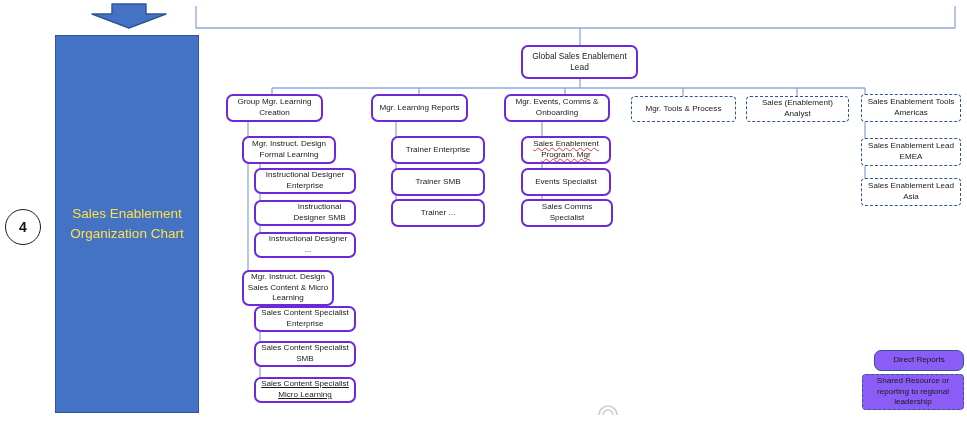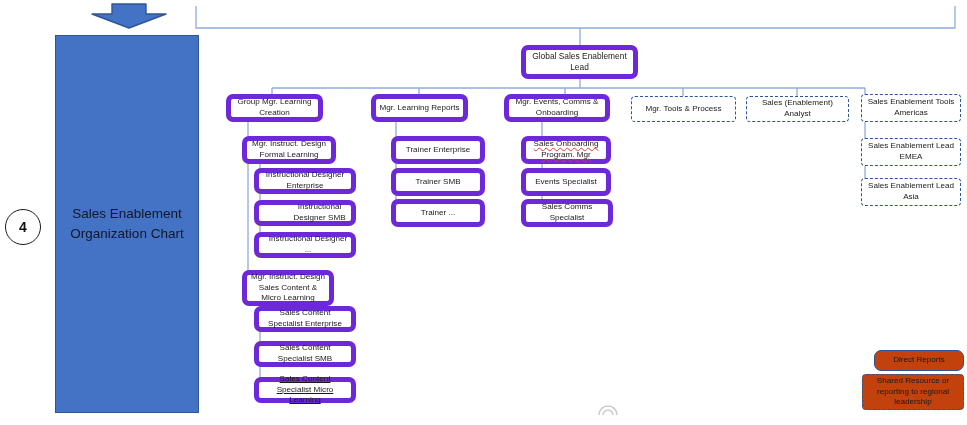--- a/index.html
+++ b/index.html
@@ -14,54 +14,54 @@
   #canvas{position:absolute;left:0;top:0;width:967px;height:425px;}
 
   
   .title-panel{
     position:absolute;left:55px;top:35px;width:144px;height:378px;
     background:#4472C4;border:1px solid #2F5597;
     display:flex;align-items:center;justify-content:center;
     box-sizing:border-box;
   }
   .title-panel .title-text{
-    color:#0f172a;font-size:13.5px;line-height:1.45;text-align:center;
+    color:#fde047;font-size:13.5px;line-height:1.45;text-align:center;
     padding:0 6px;
   }
   .badge{
     position:absolute;left:5px;top:209px;width:34px;height:34px;
     border:1.6px solid #1a1a1a;border-radius:50%;
     display:flex;align-items:center;justify-content:center;
     font-size:14px;font-weight:bold;color:#111;background:#fff;
   }
   .arrow-down{
     position:absolute;left:90px;top:2px;width:78px;height:28px;
   }
 
   
   .node{
     position:absolute;box-sizing:border-box;
-    border:5px solid #6d28d9;border-radius:7px;background:#ffffff;
+    border:2px solid #6d28d9;border-radius:7px;background:#ffffff;
     display:flex;align-items:center;justify-content:center;text-align:center;
     color:#1a1a1a;font-size:8.1px;line-height:1.35;padding:1px 3px;
   }
   .node.dashed{border-style:dashed;border-width:1.3px;border-color:#2F5597;border-radius:4px;}
   .node.root{font-size:8.4px;}
   .node .lbl{display:block;width:100%;white-space:pre-line;}
   .node.misspell .lbl{
     text-decoration:underline;
     text-decoration-color:#e03a3a;
     text-decoration-style:wavy;
     text-decoration-skip-ink:none;
   }
 
   
   .legend-box{
     position:absolute;box-sizing:border-box;
-    border:1px solid #2F5597;border-radius:7px;background:#c2410c;
+    border:1px solid #2F5597;border-radius:7px;background:#8b5cf6;
     display:flex;align-items:center;justify-content:center;text-align:center;
     font-size:8.1px;line-height:1.3;color:#1a1a1a;padding:1px 3px;
   }
   .legend-box.dashed{border-style:dashed;border-width:1.3px;border-radius:4px;}
 
   
   .watermark{
     position:absolute;left:597px;top:402px;width:22px;height:14px;
     opacity:.5;
   }
@@ -170,21 +170,21 @@
     <span class="lbl">Trainer SMB</span>
   </div>
   <div class="node" style="left:391px;top:199px;width:94px;height:28px;">
     <span class="lbl">Trainer ...</span>
   </div>
 
   <div class="node" style="left:504px;top:94px;width:106px;height:28px;">
     <span class="lbl">Mgr. Events, Comms &amp; Onboarding</span>
   </div>
   <div class="node misspell" style="left:521px;top:136px;width:90px;height:28px;">
-    <span class="lbl">Sales Onboarding Program. Mgr</span>
+    <span class="lbl">Sales Enablement Program. Mgr</span>
   </div>
   <div class="node" style="left:521px;top:168px;width:90px;height:28px;">
     <span class="lbl">Events Specialist</span>
   </div>
   <div class="node" style="left:521px;top:199px;width:92px;height:28px;">
     <span class="lbl">Sales Comms Specialist</span>
   </div>
 
   <div class="node dashed" style="left:631px;top:96px;width:105px;height:26px;">
     <span class="lbl">Mgr. Tools &amp; Process</span>

